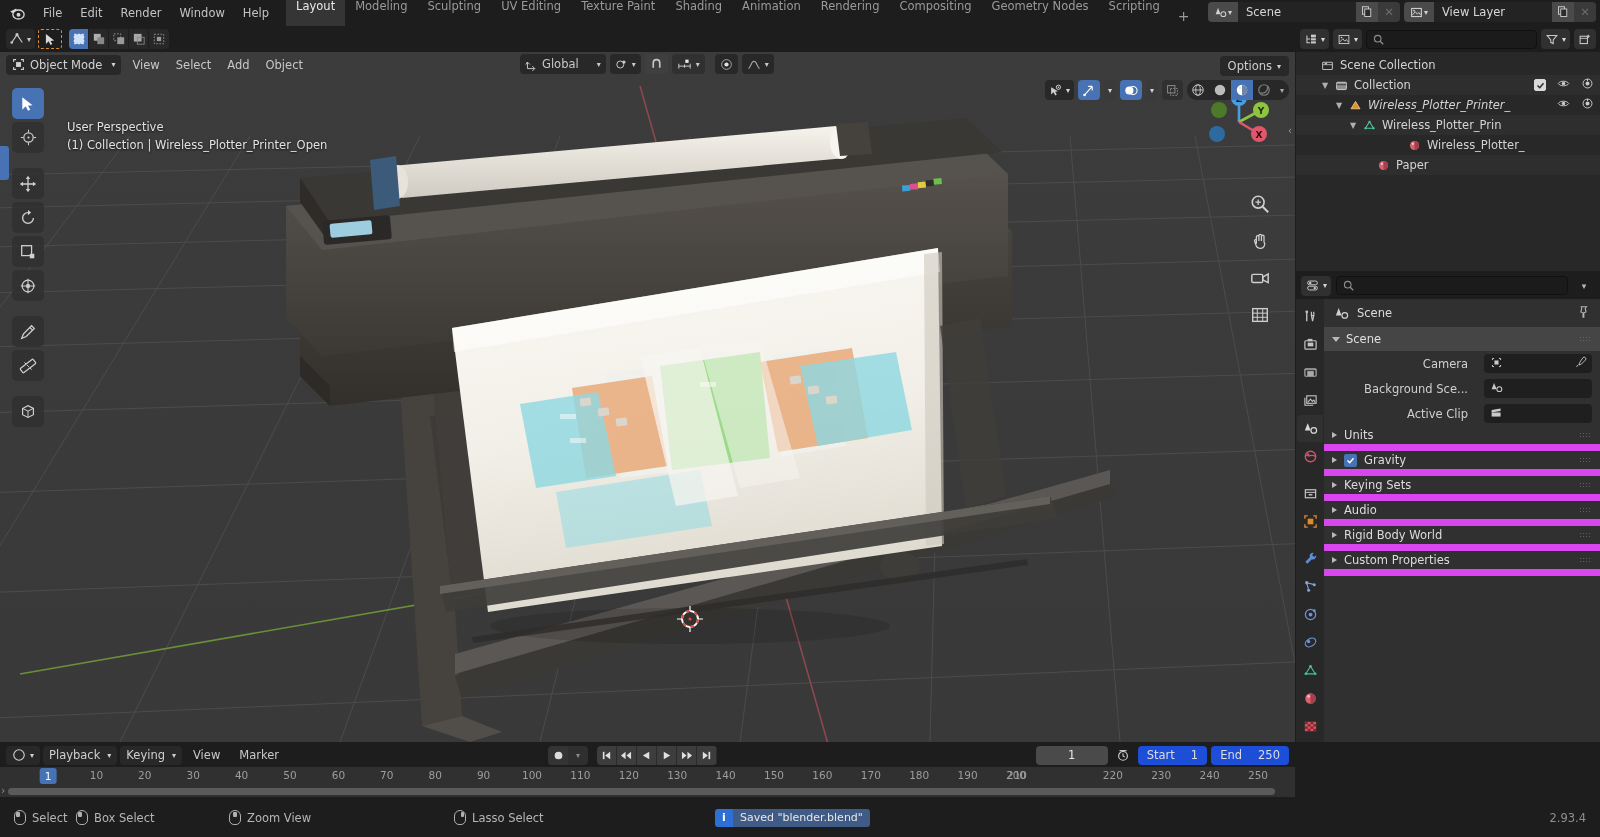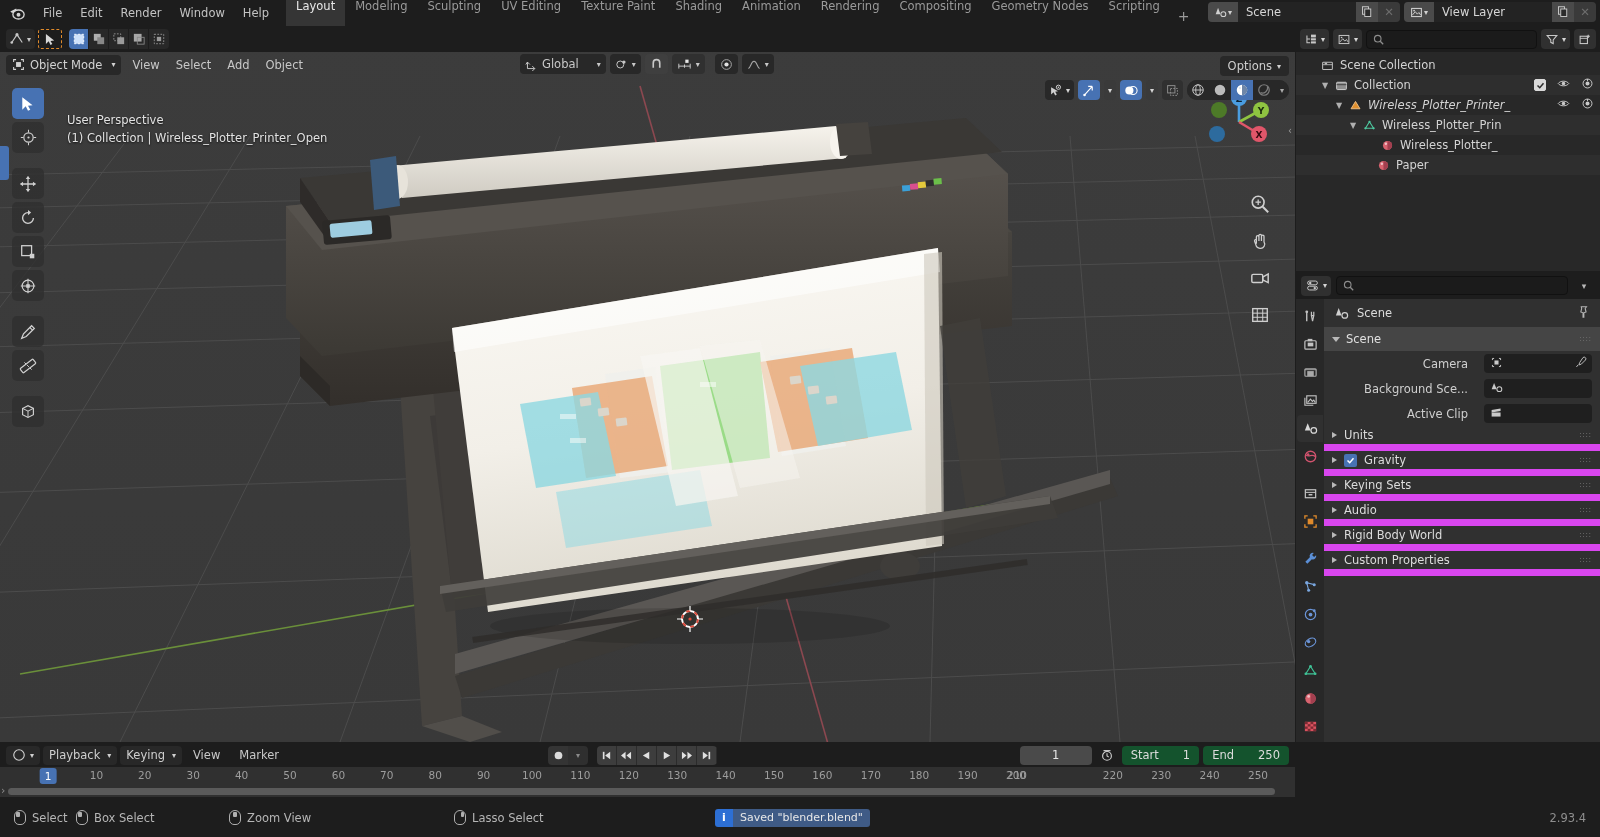--- a/index.html
+++ b/index.html
@@ -93,21 +93,21 @@
   .shade {
     width:22px; height:20px; display:flex; align-items:center; justify-content:center; background:#282828;
   }
   .shade.active { background:#4772b3; }
   .options-btn {
     position:absolute; right:6px; top:30px; height:20px; background:#282828;
     border-radius:4px; display:flex; align-items:center; padding:0 8px; gap:5px;
     color:#cfcfcf; font-size:11.5px; z-index:6;
   }
 
-  .vp-text { position:absolute; left:67px; top:85px; z-index:5; color:#e2e2e2; font-size:11.5px; line-height:18px; text-shadow:0 1px 2px rgba(0,0,0,.7); }
+  .vp-text { position:absolute; left:67px; top:92px; z-index:5; color:#e2e2e2; font-size:11.5px; line-height:18px; text-shadow:0 1px 2px rgba(0,0,0,.7); }
 
   
   .left-tools {
     position:absolute; left:12px; top:62px; width:32px;
     display:flex; flex-direction:column; gap:3px; z-index:5;
   }
   .lt {
     width:32px; height:31px; background:#303030cc; border-radius:5px;
     display:flex; align-items:center; justify-content:center;
   }
@@ -191,21 +191,21 @@
   .tl-header { height:24px; background:#1d1d1d; display:flex; align-items:center; padding-left:6px; gap:3px; position:relative; }
   .tl-pill { height:19px; background:#282828; border-radius:4px; display:flex; align-items:center; padding:0 6px; gap:4px; color:#cfcfcf; font-size:11.5px; }
   .tl-menu { padding:2px 8px; color:#c8c8c8; font-size:11.5px; }
   .tl-center { position:absolute; left:548px; display:flex; align-items:center; gap:3px; }
   .rec-group { display:flex; height:19px; border-radius:4px; overflow:hidden; }
   .rec { width:20px; height:19px; background:#343434; display:flex; align-items:center; justify-content:center; }
   .play-group { display:flex; height:19px; border-radius:4px; overflow:hidden; margin-left:6px; }
   .pbtn { width:20px; height:19px; background:#3d3d3d; display:flex; align-items:center; justify-content:center; border-right:1px solid #2b2b2b; }
   .tl-right { position:absolute; right:6px; display:flex; align-items:center; gap:4px; }
   .frame-field { width:72px; height:19px; background:#4a4a4a; border-radius:4px; display:flex; align-items:center; justify-content:center; color:#e6e6e6; font-size:11.5px; }
-  .se-field { height:19px; background:#14532d; border-radius:4px; display:flex; align-items:center; gap:24px; padding:0 9px; color:#dcdcdc; font-size:11.5px; }
+  .se-field { height:19px; background:#1d4ed8; border-radius:4px; display:flex; align-items:center; gap:16px; padding:0 9px; color:#dcdcdc; font-size:11.5px; }
   .tl-ruler { position:relative; height:20px; background:#303030; }
   .tick { position:absolute; top:2px; font-size:10.5px; color:#9d9d9d; transform:translateX(-50%); }
   .playhead {
     position:absolute; top:1px; height:16px; background:#4772b3; border-radius:3px;
     display:flex; align-items:center; justify-content:center; color:#fff; font-size:10.5px; padding:0 5px;
     transform:translateX(-50%);
   }
   .tl-scroll { position:absolute; left:8px; bottom:2px; right:20px; height:7px; background:#5a5a5a; border-radius:4px; }
   .tl-arrow { position:absolute; left:1px; bottom:0px; color:#8d8d8d; font-size:11px; }
 
@@ -852,21 +852,21 @@
           <div class="oicon">
             <svg width="13" height="13" viewBox="0 0 16 16">
               <path d="M8 3.5 L13 11.5 L3 11.5 Z" fill="none" stroke="#4ec9a0" stroke-width="1.3"></path>
               <circle cx="8" cy="3.5" r="1.4" fill="#4ec9a0"></circle>
               <circle cx="13" cy="11.5" r="1.4" fill="#4ec9a0"></circle>
               <circle cx="3" cy="11.5" r="1.4" fill="#4ec9a0"></circle>
             </svg>
           </div>
           <span style="margin-left: 4px;">Wireless_Plotter_Prin</span>
         </div>
-        <div class="orow" style="padding-left: 68px;">
+        <div class="orow" style="padding-left: 95px;">
           <div class="odisc"></div>
           <div class="oicon">
             <svg width="13" height="13" viewBox="0 0 16 16">
               <circle cx="8" cy="8" r="5.6" fill="#d8636f"></circle>
               <path d="M8 2.4 A5.6 5.6 0 0 1 8 13.6 Z" fill="#a33f4f"></path>
               <circle cx="6" cy="5.8" r="1.5" fill="#f0c0c6"></circle>
             </svg>
           </div>
           <span style="margin-left: 4px;">Wireless_Plotter_</span>
         </div>

